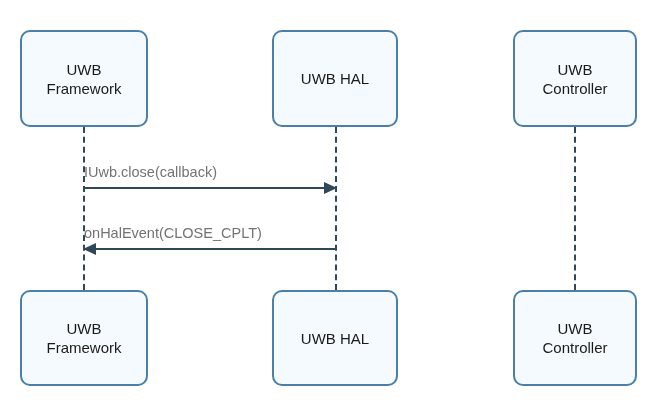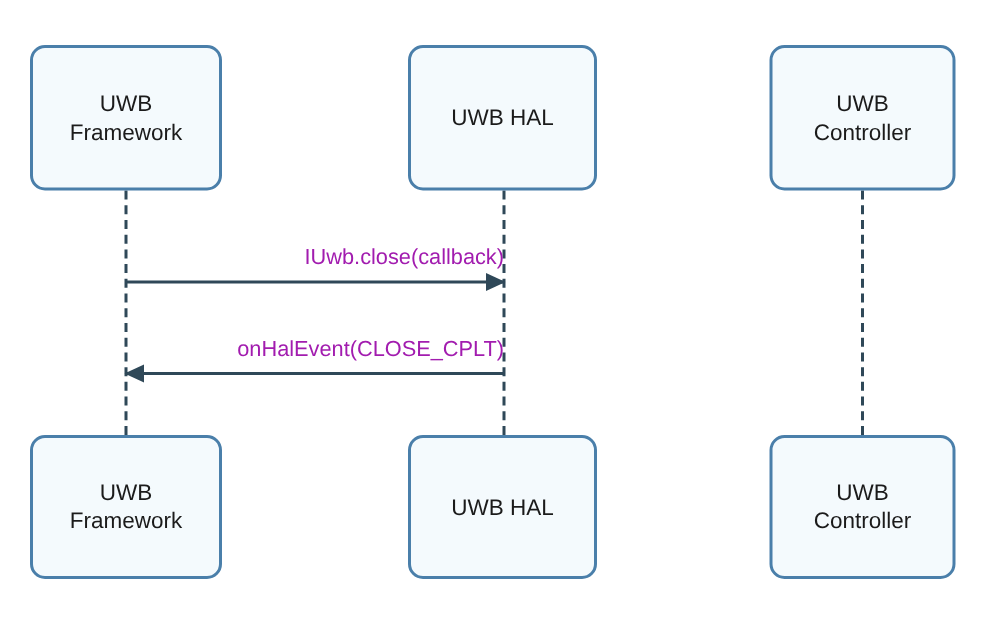--- a/index.html
+++ b/index.html
@@ -71,24 +71,24 @@
     border-left: 13px solid #2f4858;
   }
   .arrowhead.left {
     left: -1px;
     border-right: 13px solid #2f4858;
   }
   .message-label {
     position: absolute;
     bottom: 6px;
     width: 100%;
-    text-align: right;
+    text-align: left;
     font-size: 14.5px;
     line-height: 18px;
-    color: #a21caf;
+    color: #737373;
     white-space: nowrap;
     font-family: "Liberation Sans", sans-serif;
   }
 </style>
 </head>
 <body>
 
 <div id="diagram-canvas">
 
   <div class="lifeline" style="left:83px; top:127px; height:163px;"></div>

